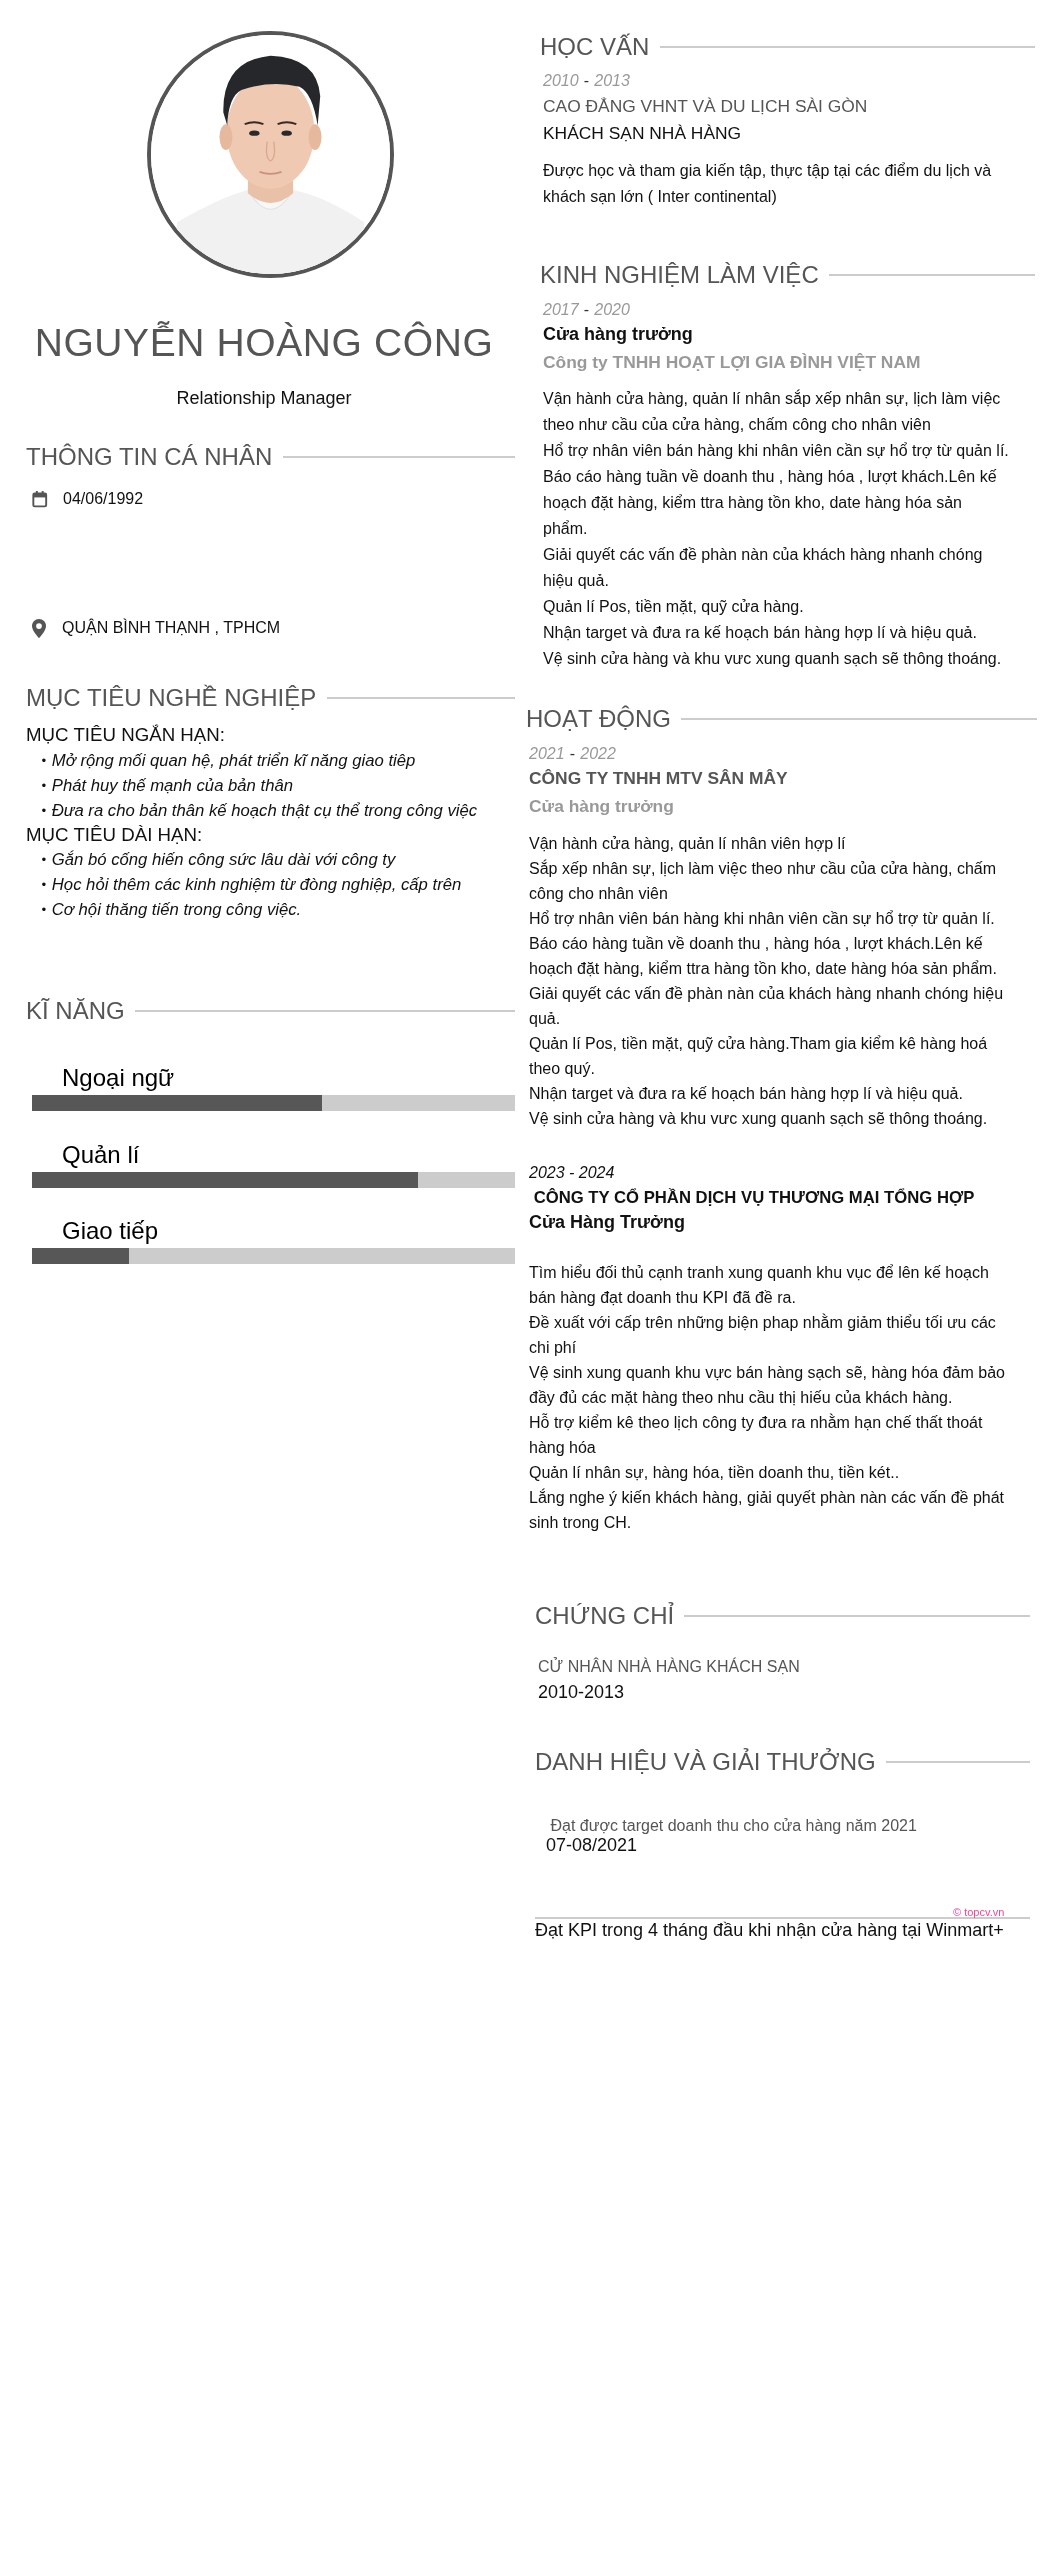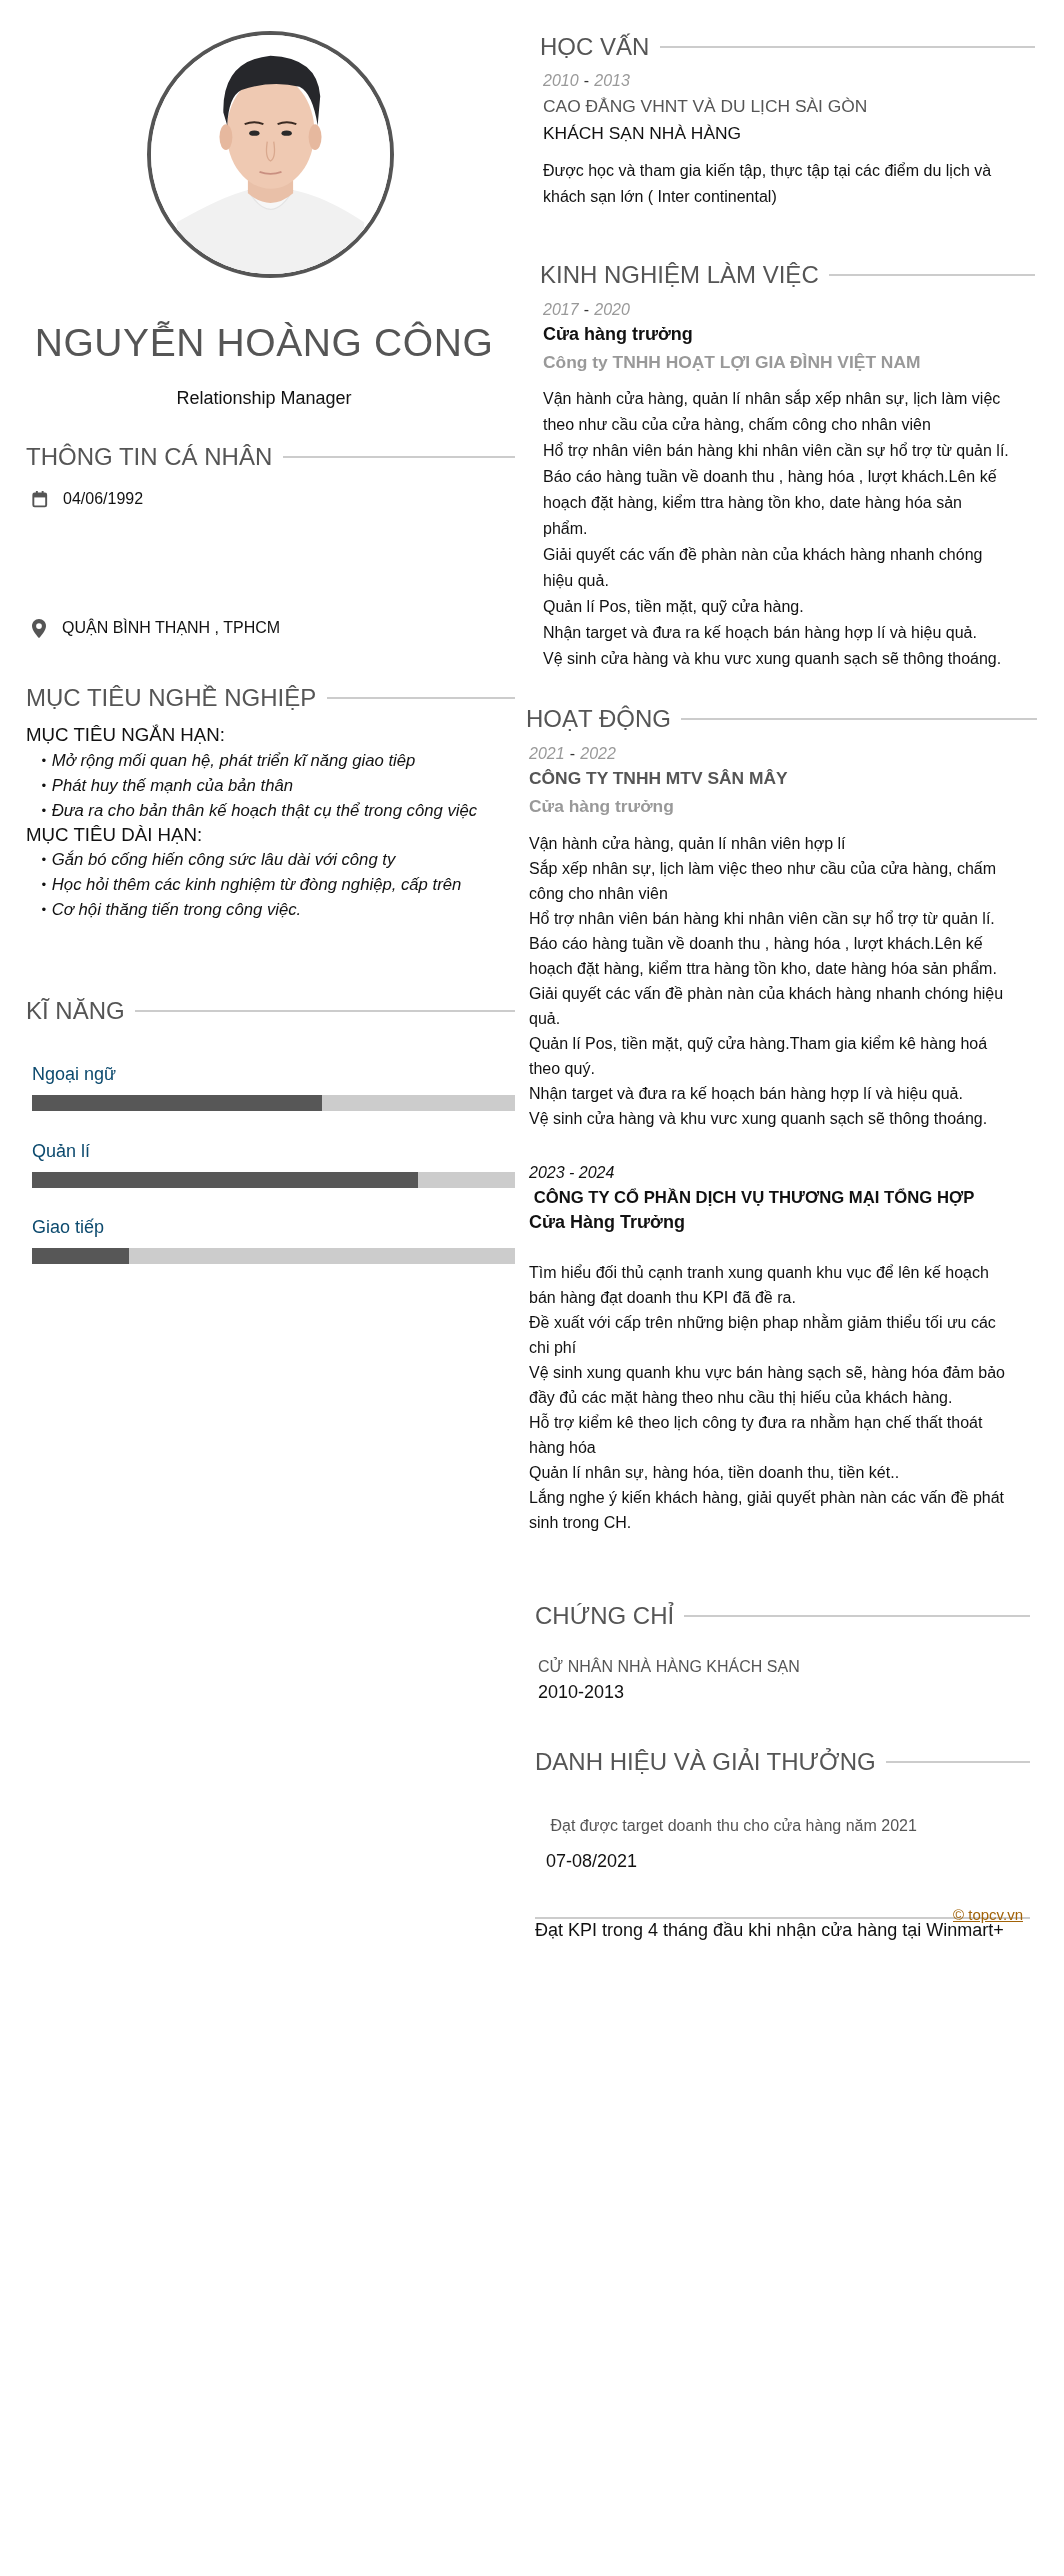--- a/index.html
+++ b/index.html
@@ -29,21 +29,21 @@
   .info-row { position: absolute; display: flex; align-items: center; font-size: 16px; color: #111; }
   .info-row .ico { width: 18px; height: 20.6px; margin-right: 14px; display: inline-flex; align-items: center; justify-content: center; }
 
   .goal-block { position: absolute; left: 26px; top: 723px; width: 496px; font-size: 17.4px; line-height: 24.5px; color: #111; }
   .goal-head { font-size: 18.7px; }
   .goal-list { list-style: none; padding-left: 15.5px; font-style: italic; }
   .goal-list li { font-size: 16.7px; line-height: 25px; position: relative; padding-left: 10.3px; }
   .goal-list li::before { content: "•"; position: absolute; left: 0; top: 0; font-size: 13px; }
 
   .skill { position: absolute; left: 32px; width: 483px; }
-  .skill .label { font-size: 18px; color: #0c4a6e; height: 24.5px; }
+  .skill .label { font-size: 24px; color: #000000; height: 24.5px; margin-left: 30px; }
   .skill .bar { margin-top: 6.4px; height: 16px; background: #cccccc; position: relative; }
   .skill .fill { position: absolute; left: 0; top: 0; bottom: 0; background: #575757; }
 
   
   .rblock { position: absolute; }
   .period { font-size: 16px; font-style: italic; color: #999; }
   .period .dash { color: #333; font-style: normal; margin: 0 5.2px; }
   .edu-school { font-size: 17.4px; color: #555; }
   .edu-major { font-size: 17.4px; color: #111; }
   .para { font-size: 16px; line-height: 26px; color: #111; white-space: pre-line; }
@@ -52,21 +52,21 @@
   .company-dark { font-size: 17.4px; font-weight: bold; color: #555; }
   .role-grey { font-size: 17.4px; font-weight: bold; color: #999; }
   .plain-period { font-size: 16px; font-style: italic; color: #111; }
   .bold-black { font-size: 16.7px; font-weight: bold; color: #111; line-height: 26px; }
   .bold-black-lg { font-size: 18px; font-weight: bold; color: #111; }
   .cert-name { font-size: 16px; color: #555; }
   .cert-year { font-size: 18px; color: #111; }
   .award-name { font-size: 16px; color: #555; }
   .award-date { font-size: 18px; color: #111; }
   .award-line { position: absolute; left: 535px; width: 495px; top: 1917px; height: 1.9px; background: #cccccc; }
-  .watermark { position: absolute; left: 953px; top: 1906px; font-size: 15px; color: #a16207; text-decoration: underline; }
+  .watermark { position: absolute; left: 953px; top: 1906px; font-size: 11px; color: #ec4899; }
   .award2 { position: absolute; left: 535px; top: 1920px; font-size: 18px; color: #111; white-space: nowrap; }
 </style>
 </head>
 <body>
 
 <div class="avatar-ring">
   <svg class="avatar-svg" viewBox="0 0 370 370">
     <rect width="370" height="370" fill="#ffffff"></rect>
 
     <path d="M40 290 Q110 250 150 240 L220 240 Q270 250 330 290 L330 370 L40 370 Z" fill="#f1f1f1"></path>
@@ -251,19 +251,19 @@
   <div class="cert-name">CỬ NHÂN NHÀ HÀNG KHÁCH SẠN</div>
   <div class="cert-year" style="margin-top:6.4px;">2010-2013</div>
 </div>
 
 <div class="sec-head" style="left:535px; top:1748px; width:495px;">
   <span class="title">DANH HIỆU VÀ GIẢI THƯỞNG</span>
   <span class="rule"></span>
 </div>
 <div class="rblock" style="left:546px; top:1817px; width:489px;">
   <div class="award-name" style="white-space:pre;"> Đạt được target doanh thu cho cửa hàng năm 2021</div>
-  <div class="award-date" style="margin-top:16px;">07-08/2021</div>
+  <div class="award-date" style="margin-top:0;">07-08/2021</div>
 </div>
 
 <div class="award-line"></div>
 <div class="award2">Đạt KPI trong 4 tháng đầu khi nhận cửa hàng tại Winmart+</div>
 <div class="watermark">© topcv.vn</div>
 
 
 </body></html>

